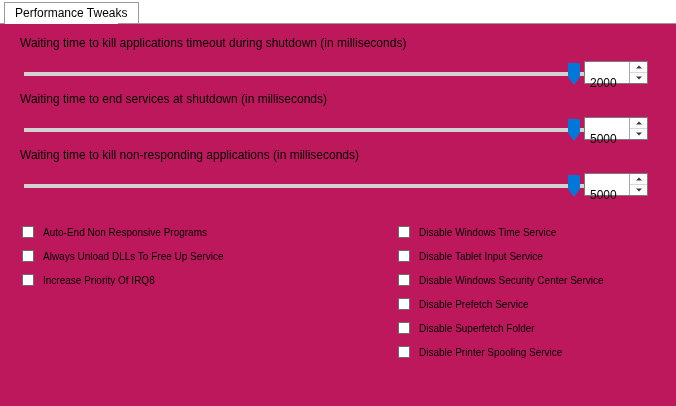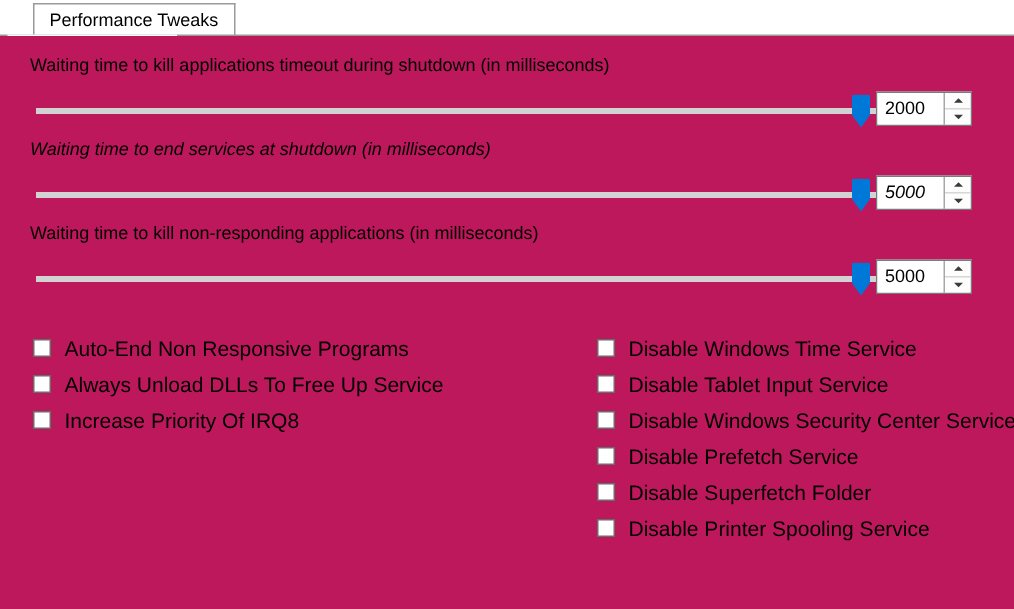--- a/index.html
+++ b/index.html
@@ -35,21 +35,20 @@
     top: 2px;
     height: 22px;
     padding: 0 10px;
     line-height: 21px;
     font-size: 12px;
     background: #ffffff;
     border: 1px solid #9a9a9a;
     border-bottom: none;
     box-sizing: border-box;
     white-space: nowrap;
-    margin-left: 18px;
   }
   .tabline {
     position: absolute;
     left: 0;
     top: 23px;
     width: 676px;
     height: 1px;
     background: #9a9a9a;
   }
   .tabline-mask {
@@ -118,20 +117,21 @@
     flex: 1;
     line-height: 21px;
     padding-left: 5px;
     font-size: 12px;
     color: #000000;
     background: #ffffff;
     border: none;
     outline: none;
     font-family: "Liberation Sans", sans-serif;
     min-width: 0;
+    margin-top: 11px;
   }
   .spin-buttons {
     width: 17px;
     border-left: 1px solid #a8a8a8;
     display: flex;
     flex-direction: column;
   }
   .spin-btn {
     flex: 1;
     background: #fdfdfd;
@@ -192,21 +192,21 @@
     position: absolute;
     left: 3px;
     top: 0px;
     width: 4px;
     height: 8px;
     border: solid #1a1a1a;
     border-width: 0 1.6px 1.6px 0;
     transform: rotate(42deg);
   }
   .check-label {
-    font-size: 14px;
+    font-size: 10px;
     color: #000000;
     white-space: nowrap;
   }
 </style>
 </head>
 <body>
 
 <div class="window">
 
   <div class="tabstrip">
@@ -225,21 +225,21 @@
         <div class="spin">
           <div class="spin-value">2000</div>
           <div class="spin-buttons">
             <div class="spin-btn spin-up"></div>
             <div class="spin-btn spin-down"></div>
           </div>
         </div>
       </div>
     </div>
 
-    <div class="slider-group" style="top:68px;font-style:italic;">
+    <div class="slider-group" style="top:68px;">
       <div class="slider-label">Waiting time to end services at shutdown (in milliseconds)</div>
       <div class="slider-row">
         <div class="track"></div>
         <div class="thumb" style="left:548px;"></div>
         <div class="spin">
           <div class="spin-value">5000</div>
           <div class="spin-buttons">
             <div class="spin-btn spin-up"></div>
             <div class="spin-btn spin-down"></div>
           </div>

